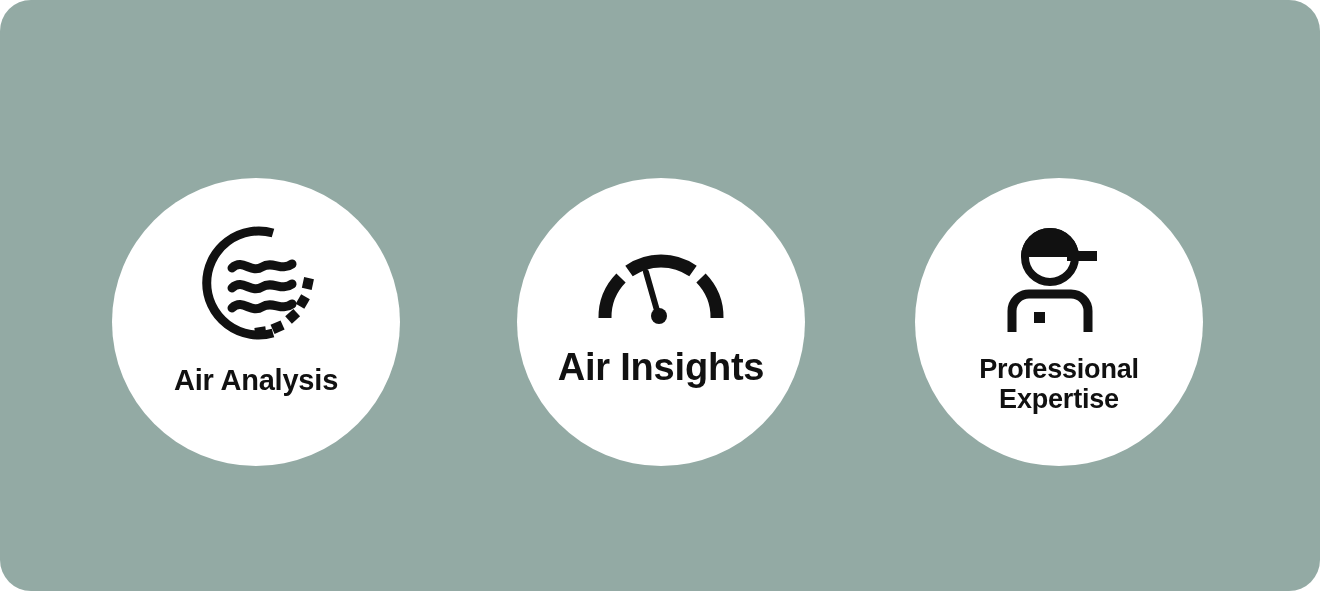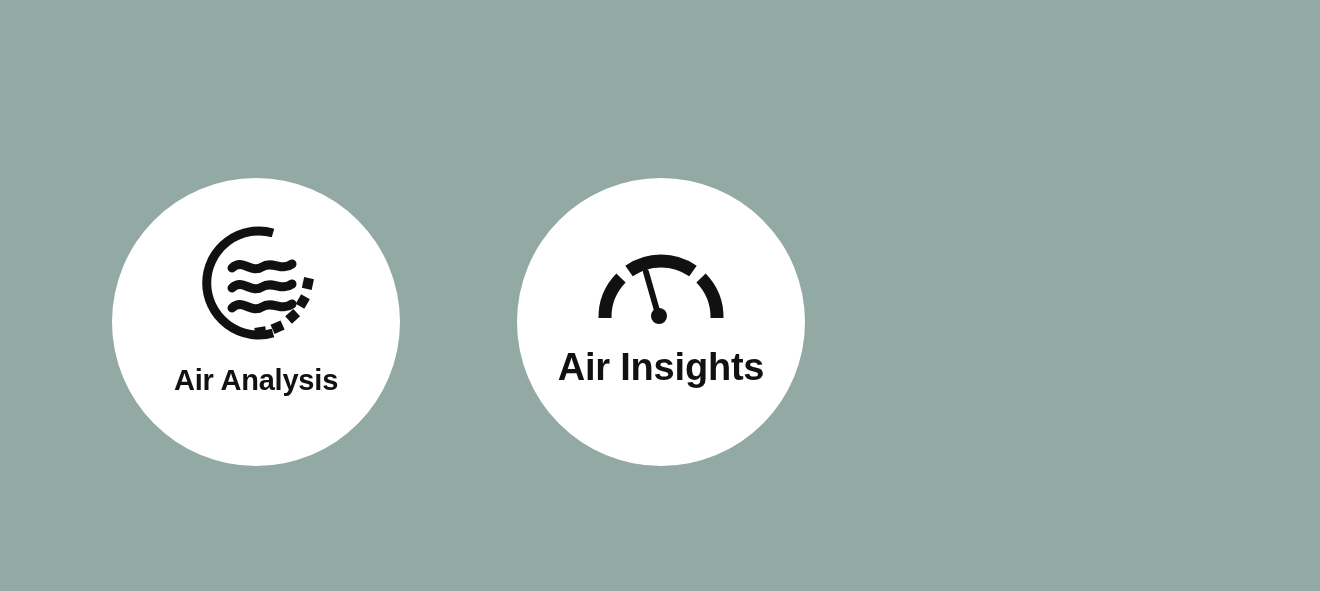--- a/index.html
+++ b/index.html
@@ -11,20 +11,21 @@
     width: 1320px;
     height: 591px;
     overflow: hidden;
     font-family: "Liberation Sans", sans-serif;
   }
   #stage {
     position: relative;
     width: 1320px;
     height: 591px;
     background: #93aaa4;
+    border-radius: 31px;
   }
   .circle-card {
     position: absolute;
     width: 288px;
     height: 288px;
     border-radius: 50%;
     background: #ffffff;
     top: 178px;
     display: flex;
     flex-direction: column;
@@ -100,14 +101,32 @@
           <path d="M 106 32 A 56 56 0 0 1 122 72"></path>
         </g>
 
         <path d="M 63 68 L 51 26" stroke="#111111" stroke-width="6" stroke-linecap="round"></path>
         <circle cx="64" cy="70" r="8" fill="#111111"></circle>
       </svg>
     </span>
     <div class="card-label">Air Insights</div>
   </div>
 
+  <div class="circle-card" id="card-2">
+    <span class="icon-wrap">
+      <svg width="110" height="108" viewBox="0 0 110 108" fill="none" aria-hidden="true">
+
+        <circle cx="46" cy="29" r="25" stroke="#111111" stroke-width="8" fill="none"></circle>
+
+        <path d="M 17 29 A 29 29 0 0 1 75 29 Z" fill="#111111"></path>
+
+        <rect x="63" y="23" width="30" height="10" fill="#111111"></rect>
+
+        <path d="M 8 104 L 8 83 A 17 17 0 0 1 25 66 L 67 66 A 17 17 0 0 1 84 83 L 84 104" stroke="#111111" stroke-width="9" fill="none" stroke-linecap="butt"></path>
+
+        <rect x="30" y="84" width="11" height="11" fill="#111111"></rect>
+      </svg>
+    </span>
+    <div class="card-label">Professional
+Expertise</div>
+  </div>
 
 </div>
 
 </body></html>

